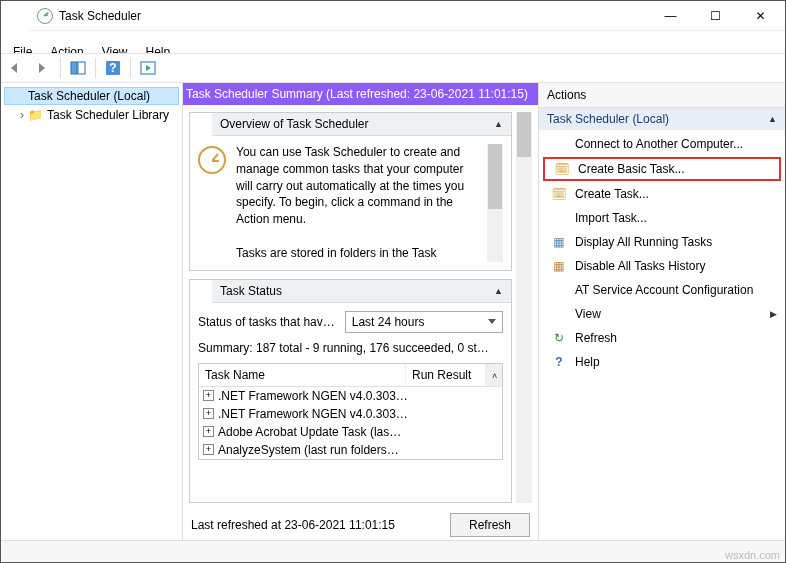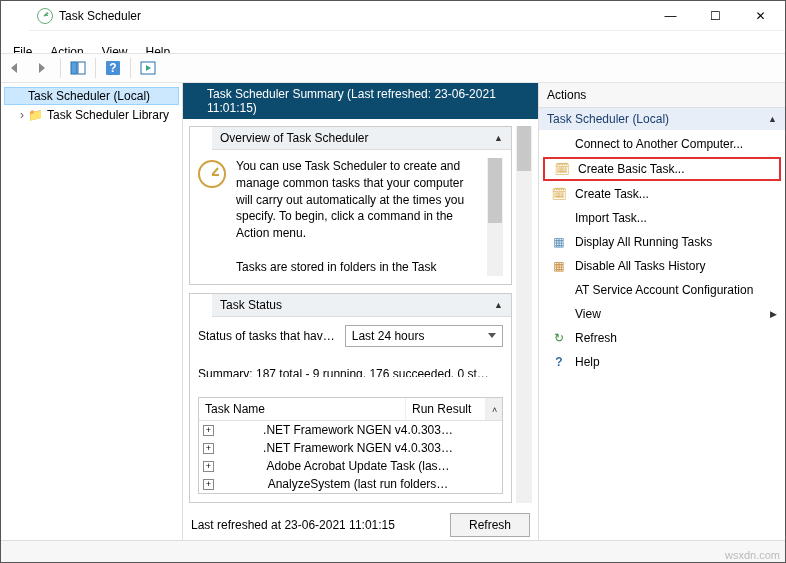--- a/index.html
+++ b/index.html
@@ -15,48 +15,48 @@
 .menubar { height: 22px; display: flex; align-items: center; padding: 0 4px; gap: 2px; }
 .menuitem { padding: 2px 8px; margin-top: 20px; }
 .toolbar { height: 30px; border-top: 1px solid #e5e5e5; border-bottom: 1px solid #e5e5e5; display: flex; align-items: center; padding: 0 4px; gap: 2px; background: #fdfdfd; }
 .tbtn { width: 24px; height: 22px; display: flex; align-items: center; justify-content: center; border: 1px solid transparent; }
 .sep { width: 1px; height: 20px; background: #ddd; margin: 0 3px; }
 .body { flex: 1; display: flex; min-height: 0; }
 .tree { width: 182px; border-right: 1px solid #ddd; padding: 3px; background: #fff; }
 .tree-row { display: flex; align-items: center; padding: 2px 6px; gap: 4px; margin: 1px 0; }
 .tree-row.selected { background: #cce8ff; border: 1px solid #99d1ff; padding: 1px 5px; }
 .center { flex: 1; display: flex; flex-direction: column; border-right: 1px solid #ddd; min-width: 0; background: #fff; }
-.center-head { background: #0c4a6e; color: #fff; padding: 4px 24px; font-size: 12px; }
+.center-head { background: #8b5cf6; color: #fff; padding: 4px 3px; font-size: 12px; }
 .center-body { flex: 1; overflow: hidden; padding: 7px 6px; display: flex; gap: 4px; }
 .center-main { flex: 1; display: flex; flex-direction: column; gap: 8px; min-width: 0; }
 .scrollgutter { width: 16px; background: #f0f0f0; position: relative; }
 .scrollgutter .thumb { position: absolute; top: 0; left: 1px; width: 14px; height: 45px; background: #c8c8c8; }
 .panel { border: 1px solid #ccc; }
 .panel-head { background: #eef1f4; padding: 4px 8px; display: flex; justify-content: space-between; align-items: center; border-bottom: 1px solid #ddd; margin-left: 22px; }
 .panel-body { padding: 8px; }
 .overview-body { display: flex; gap: 8px; }
 .clock-ic { width: 28px; height: 28px; border: 2px solid #cfa23f; border-radius: 50%; position: relative; flex-shrink: 0; background: #fff; margin: 2px 2px 0 0; }
 .clock-ic::before { content:""; position:absolute; width:9px; height:1.5px; background:#cfa23f; top:12px; left:12px; transform-origin:left; transform:rotate(-50deg); }
 .clock-ic::after { content:""; position:absolute; width:7px; height:1.5px; background:#cfa23f; top:12px; left:12px; }
 .ov-text { flex: 1; line-height: 1.4; }
 .ov-scroll { width: 16px; background:#f0f0f0; position: relative; align-self: stretch; }
 .ov-scroll .t { position:absolute; top:0; left:1px; width:14px; height:55%; background:#c8c8c8; }
-.status-body { display: flex; flex-direction: column; gap: 20px; }
+.status-body { display: flex; flex-direction: column; gap: 8px; }
 .status-row1 { display: flex; align-items: center; gap: 10px; }
 .sel { flex: 1; border: 1px solid #aaa; padding: 3px 6px; background: #fff; display: flex; justify-content: space-between; align-items: center; }
 .summary-line { white-space: nowrap; overflow: hidden; text-overflow: ellipsis; }
 .table { border: 1px solid #ccc; }
 .th { display: flex; background: #fff; border-bottom: 1px solid #e0e0e0; }
 .th > div { padding: 4px 6px; border-right: 1px solid #eee; }
 .th .c1 { flex: 1; }
 .th .c2 { width: 80px; }
 .th .c3 { width: 16px; background:#f0f0f0; }
 .trow { display: flex; align-items: center; padding: 2px 4px; gap: 4px; }
 .plus { width: 11px; height: 11px; border: 1px solid #888; display: inline-flex; align-items: center; justify-content: center; font-size: 9px; line-height: 1; }
-.trow .lbl { flex: 1; white-space: nowrap; overflow: hidden; text-overflow: ellipsis; text-align: center; }
+.trow .lbl { flex: 1; white-space: nowrap; overflow: hidden; text-overflow: ellipsis; }
 .footer-row { display: flex; align-items: center; padding: 3px 8px; gap: 20px; }
 .footer-row .ft { flex: 1; white-space: nowrap; overflow: hidden; text-overflow: ellipsis; }
 .btn { border: 1px solid #aaa; background: #f3f3f3; padding: 4px 18px; }
 .actions { width: 246px; display: flex; flex-direction: column; background: #fff; }
 .actions-head { background: #f7f7f7; padding: 5px 8px; font-weight: 400; border-bottom: 1px solid #e0e0e0; }
 .actions-group { background: #e7eef7; padding: 4px 8px; color: #1a3e6e; display: flex; justify-content: space-between; align-items: center; }
 .actions-list { padding: 2px 0; }
 .action-item { display: flex; align-items: center; padding: 4px 8px 4px 12px; gap: 8px; }
 .action-item.highlight { border: 2.5px solid #e03030; margin: 1px 4px; padding: 2px 5px 2px 9px; }
 .ai-ic { width: 16px; height: 16px; display: flex; align-items: center; justify-content: center; }

